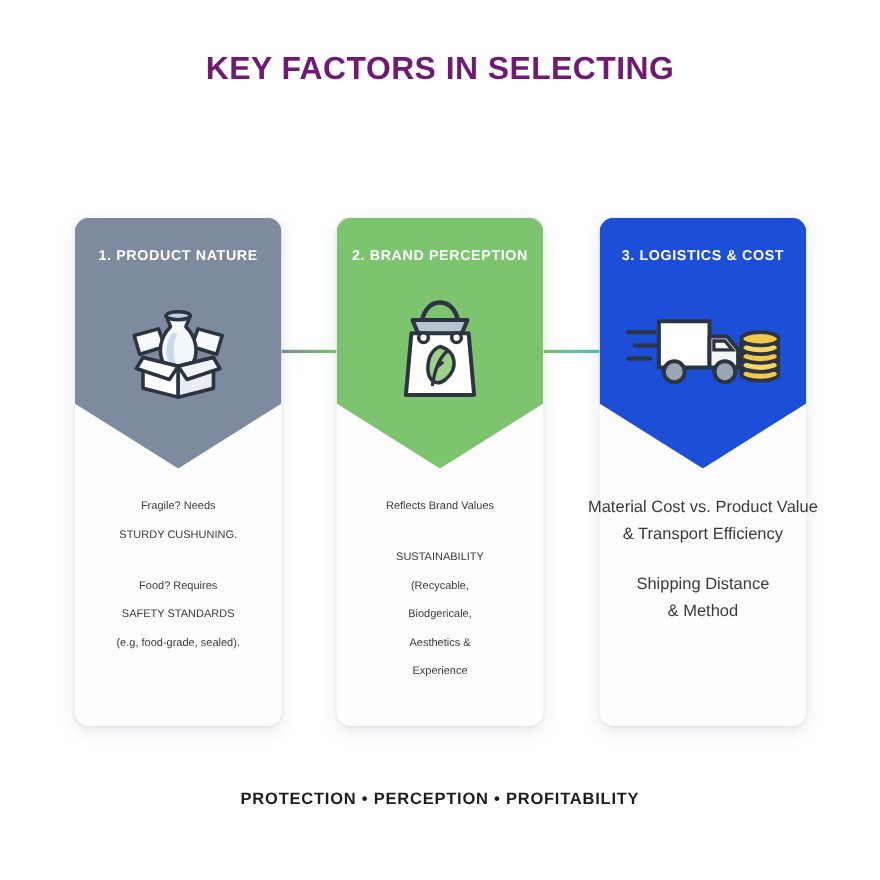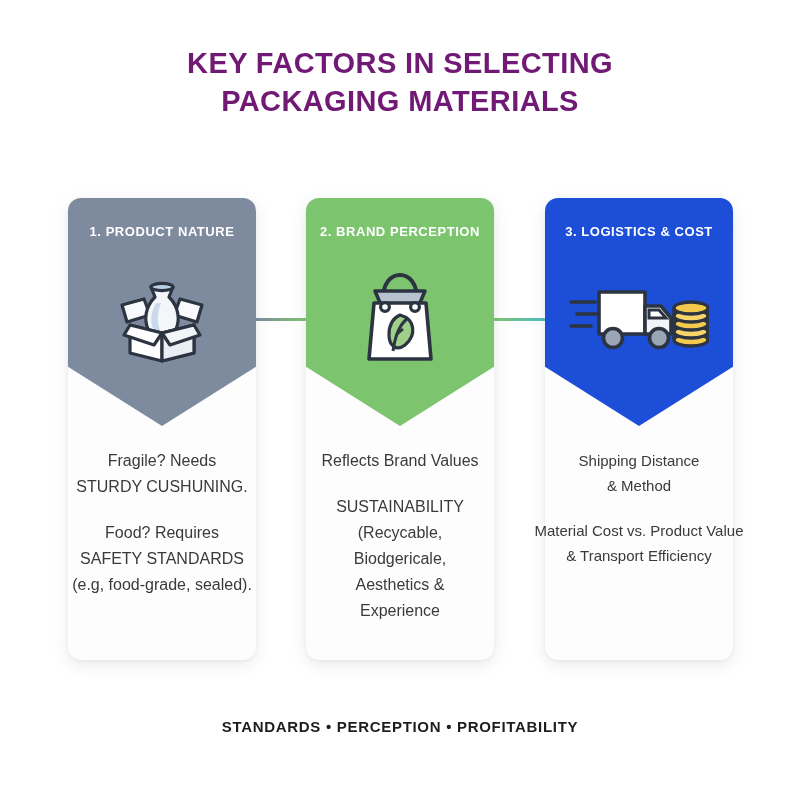--- a/index.html
+++ b/index.html
@@ -102,21 +102,21 @@
   }
 
   
   .body-text {
     position: absolute;
     top: 250px;
     left: -22px;
     width: 232px;
     text-align: center;
     color: #3a3a3a;
-    font-size: 16px;
+    font-size: 10px;
     line-height: 26px;
   }
   .body-text .para { margin-bottom: 20px; }
   .body-text .para:last-child { margin-bottom: 16px; }
 
   .col-2 .body-text {
     font-size: 15px;
     line-height: 25px;
     left: -30px;
     width: 248px;
@@ -145,21 +145,20 @@
     white-space: nowrap;
   }
 
   svg { display: block; }
 </style>
 </head>
 <body>
 
 <div class="title-block">
   <div class="title-line">KEY FACTORS IN SELECTING</div>
-  <div class="title-line">PACKAGING MATERIALS</div>
 </div>
 
 <div class="columns">
 
   <div class="connector conn-0" style="background: linear-gradient(to right, #7e8b9e, #7dc46f);"></div>
 
   <div class="connector conn-1" style="background: linear-gradient(to right, #7dc46f, #4fbcc0);"></div>
 
   <div class="column col-0">
     <div class="card"></div>
@@ -259,22 +258,22 @@
           <ellipse cx="122" cy="52" rx="17" ry="6" fill="#f2c94c"></ellipse>
           <path d="M105 52 L105 44 M139 52 L139 44" fill="none"></path>
           <ellipse cx="122" cy="44" rx="17" ry="6" fill="#f6d66b"></ellipse>
           <path d="M105 44 L105 36 M139 44 L139 36" fill="none"></path>
           <ellipse cx="122" cy="36" rx="17" ry="6" fill="#f2c94c"></ellipse>
         </g>
       </svg>
     </div>
 
     <div class="body-text">
+      <div class="para" style="white-space:pre-line;">Material Cost vs. Product Value
+&amp; Transport Efficiency</div>
       <div class="para" style="white-space:pre-line;">Shipping Distance
 &amp; Method</div>
-      <div class="para" style="white-space:pre-line;">Material Cost vs. Product Value
-&amp; Transport Efficiency</div>
     </div>
   </div>
 
 </div>
 
-<div class="footer">STANDARDS • PERCEPTION • PROFITABILITY</div>
+<div class="footer">PROTECTION • PERCEPTION • PROFITABILITY</div>
 
 </body></html>

